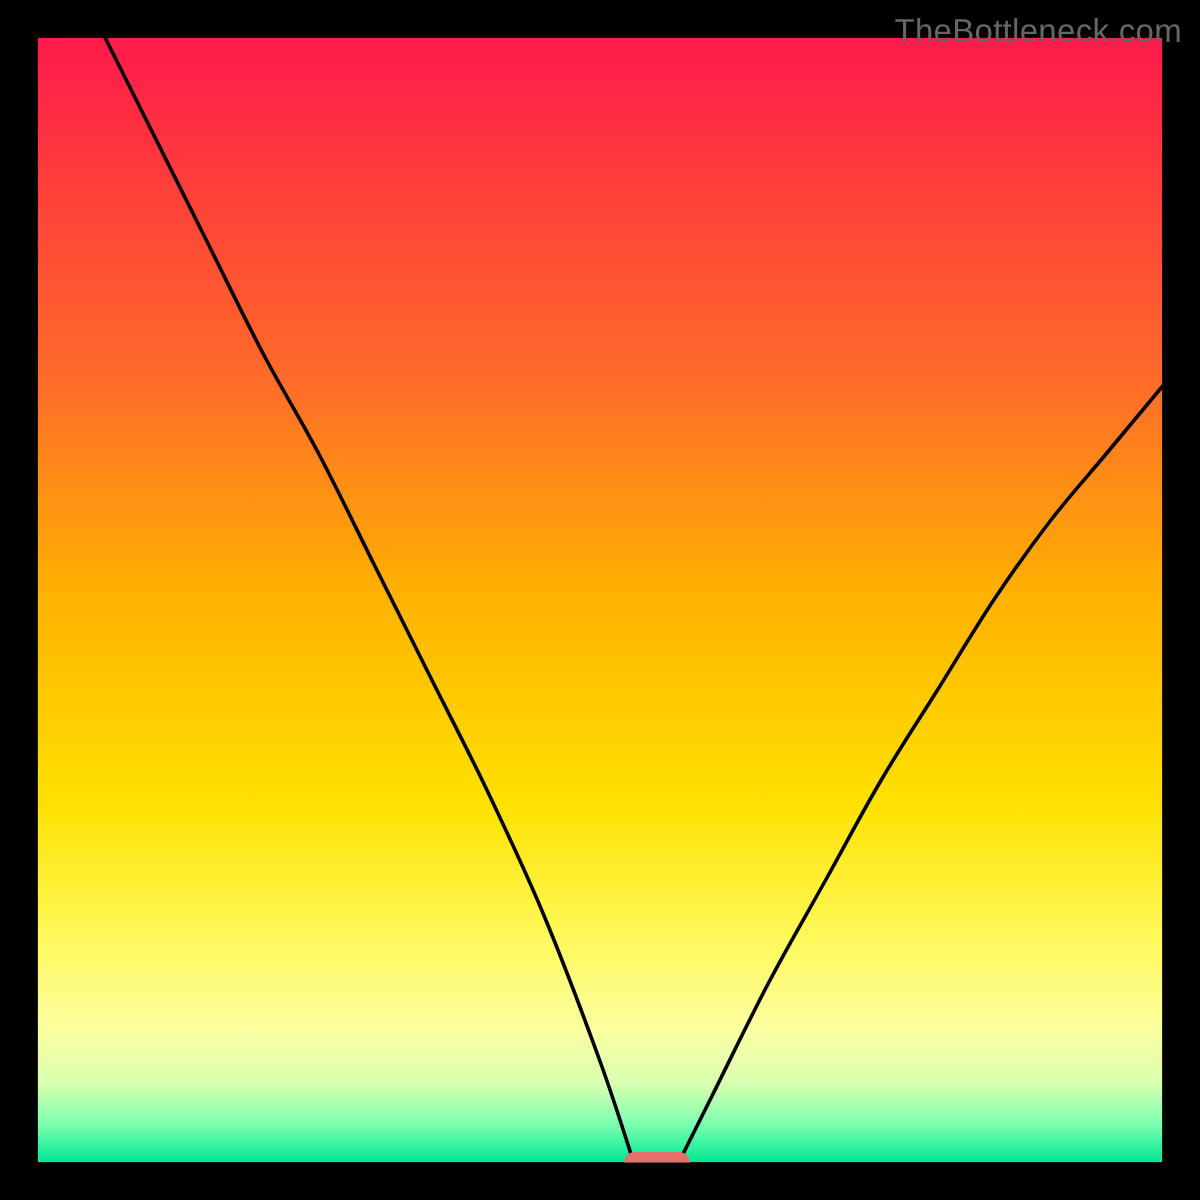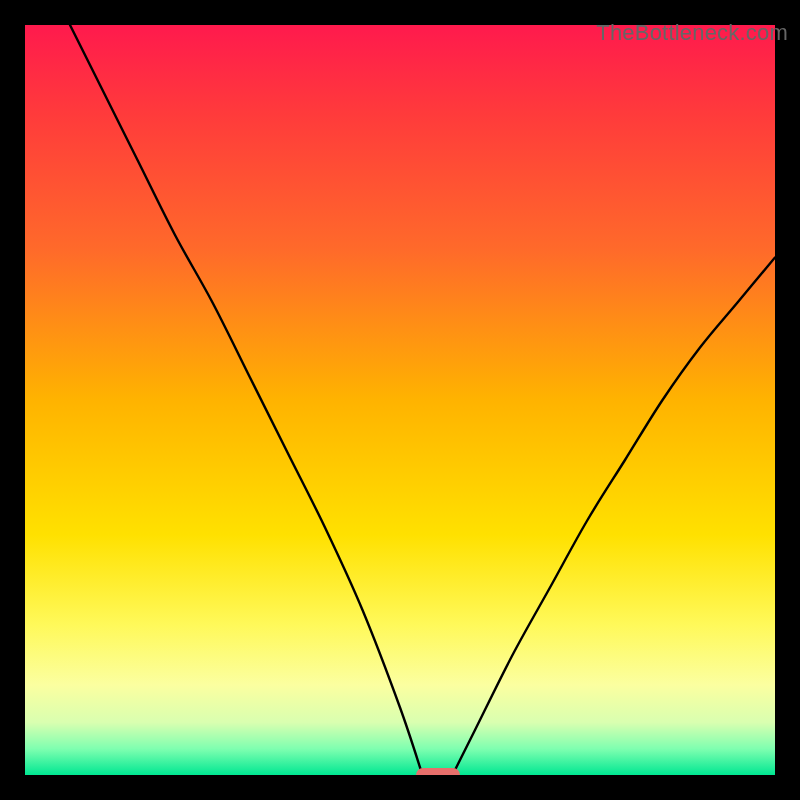--- a/index.html
+++ b/index.html
@@ -12,21 +12,21 @@
     font-family: Arial, Helvetica, sans-serif;
   }
   .frame {
     position: relative;
     width: 800px;
     height: 800px;
     background: #000;
   }
   .watermark {
     position: absolute;
-    top: 20px;
+    top: 8px;
     right: 12px;
     color: #666;
     font-size: 22px;
     font-weight: 500;
     letter-spacing: 0.2px;
     z-index: 10;
     user-select: none;
   }
   .plot-outer {
     position: absolute;

